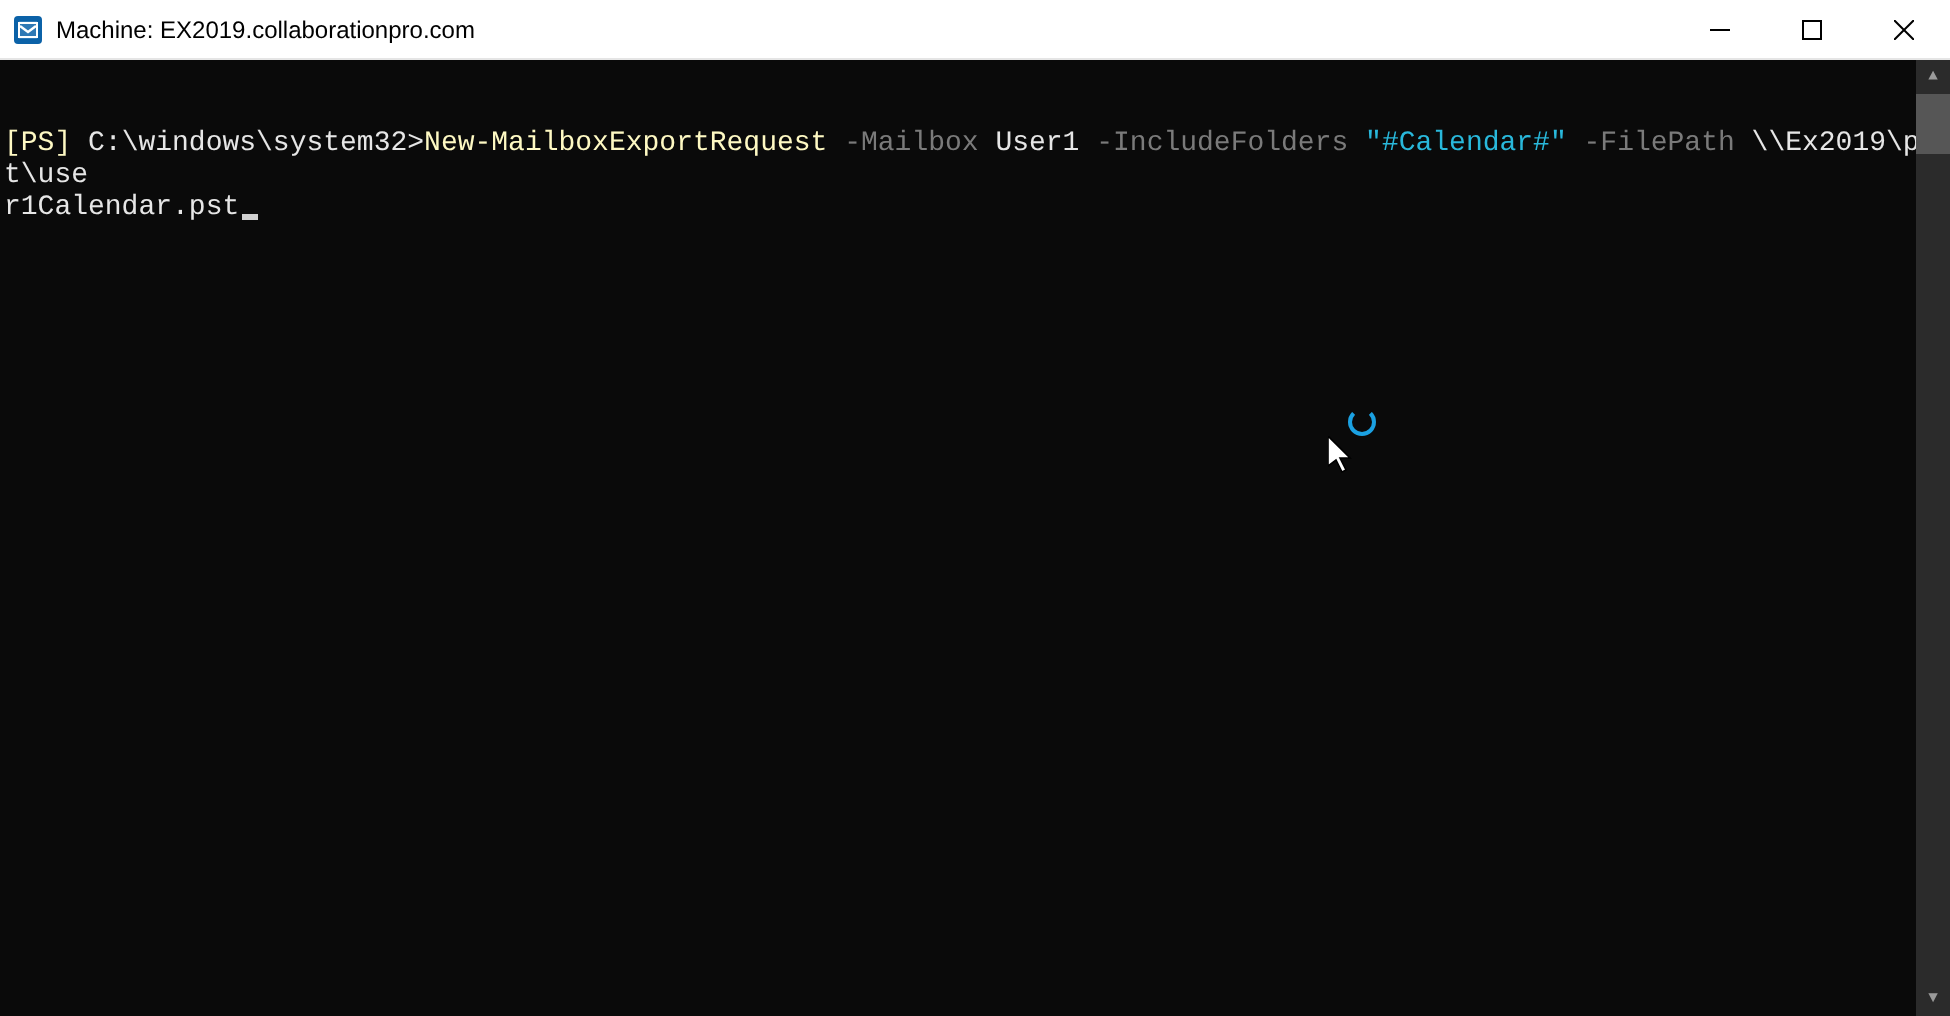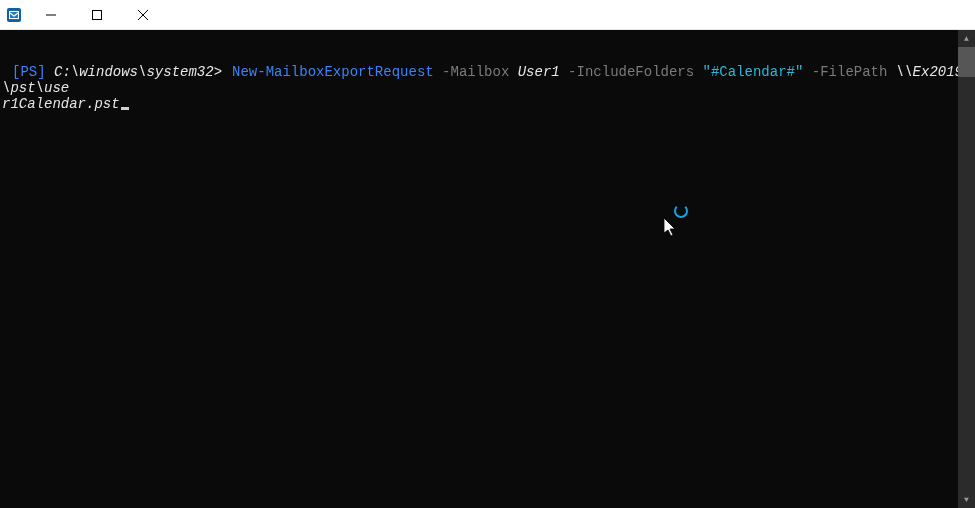--- a/index.html
+++ b/index.html
@@ -54,22 +54,22 @@
       font-size: 14px;
       line-height: 16px;
       color: #d0d0d0;
       padding: 2px 0 0 2px;
       white-space: pre-wrap;
       word-break: break-all;
     }
     .ps-line {
       display: block;
     }
-    .yellow { color: #3b82f6; margin-left: 10px; }
-    .white { color: #e6e6e6; font-style: italic; }
+    .yellow { color: #fef9c3; }
+    .white { color: #e6e6e6; }
     .gray { color: #7a7a7a; margin-top: 24px; }
     .cyan { color: #29b8db; }
     .cursor-block {
       display: inline-block;
       width: 8px;
       height: 3px;
       background: #d0d0d0;
       vertical-align: bottom;
       margin-bottom: 2px;
       margin-left: 1px;
@@ -127,20 +127,21 @@
 
 <div class="titlebar">
   <span class="app-icon">
     <svg viewBox="0 0 16 16">
       <rect x="1" y="1" width="14" height="14" rx="2" fill="#0b62a8"></rect>
       <rect x="3.5" y="3.5" width="9" height="9" fill="#ffffff" opacity="0.15"></rect>
       <path d="M4 6 L8 9 L12 6" stroke="#ffffff" stroke-width="1.2" fill="none"></path>
       <rect x="3.5" y="4.5" width="9" height="7" stroke="#ffffff" stroke-width="1" fill="none"></rect>
     </svg>
   </span>
+  <span class="title-text">Machine: EX2019.collaborationpro.com</span>
   <div class="win-controls">
     <div class="win-btn">
       <svg viewBox="0 0 10 10">
           <line x1="0" y1="5" x2="10" y2="5" stroke="#000" stroke-width="1"></line>
         </svg>
     </div>
     <div class="win-btn">
       <svg viewBox="0 0 10 10">
           <rect x="0.5" y="0.5" width="9" height="9" stroke="#000" stroke-width="1" fill="none"></rect>
         </svg>

